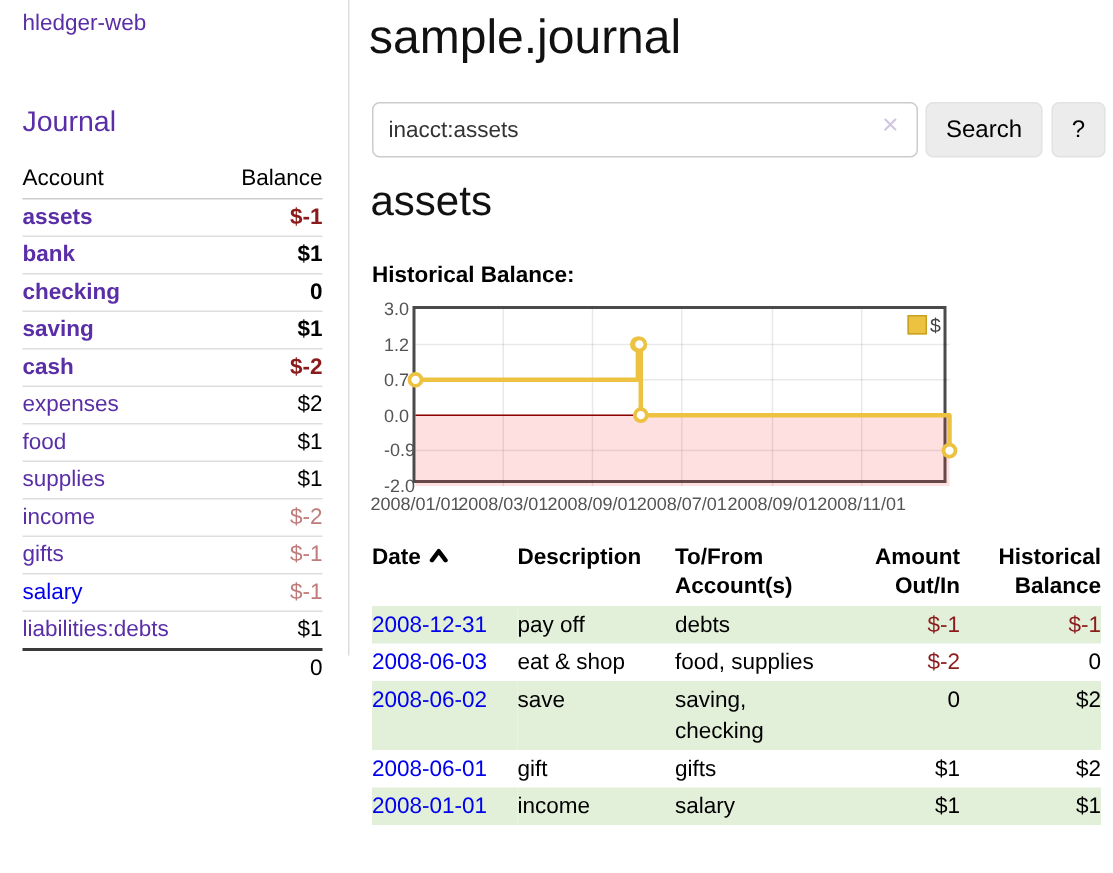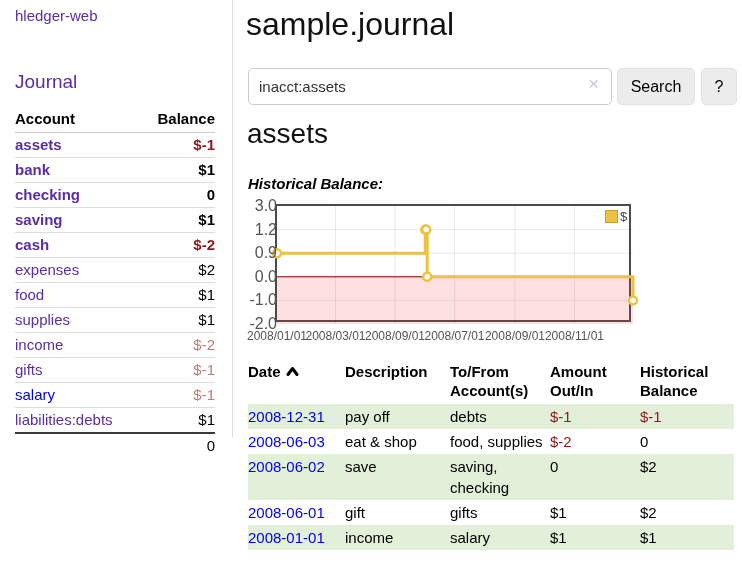--- a/index.html
+++ b/index.html
@@ -8,56 +8,56 @@
 
   
   .plink { color:#5a2ea6; text-decoration:none; }
   .blink { color:#0000ee; text-decoration:none; }
 
   
   #sidebar { left:0; top:0; width:233px; height:437px; border-right:1px solid #ddd; }
   #brand { left:15px; top:7px; font-size:15px; }
   #journal-link { left:15px; top:71px; font-size:19px; }
   #acct-table { left:15px; top:106px; width:200px; border-collapse:collapse; font-size:15px; }
-  #acct-table th { font-weight:700; text-align:left; padding:4px 0 5px 0; border-bottom:1px solid #ccc;margin-left:24px; }
+  #acct-table th { font-weight:400; text-align:left; padding:4px 0 5px 0; border-bottom:1px solid #ccc;margin-left:24px; }
   #acct-table th.bal { text-align:right; }
   #acct-table td { padding:3px 0; line-height:18px; }
   #acct-table tr.acct { border-bottom:1px solid #ddd; }
   #acct-table tr.acct:last-of-type { border-bottom:none; }
   #acct-table td.bal { text-align:right; }
   #acct-table tr.total td { border-top:2px solid #3a3a3a; text-align:right; }
   .d1 td.nm { padding-left:7px; } .d2 td.nm { padding-left:17px; } .d3 td.nm { padding-left:27px; }
   .bf { font-weight:bold; }
   .neg-dark { color:#8b1a1a; }
   .neg-rose { color:#bf7b79; }
 
   
   #page-title { left:246px; top:6px; font-size:32px; font-weight:400; color:#111; letter-spacing:0; }
   #search-input { left:248px; top:68px; width:364px; height:37px; border:1px solid #ccc; border-radius:5px; font-family:"Liberation Sans",sans-serif; font-size:15px; color:#333; padding:0 28px 0 10px; }
   #clear-icon { left:588px; top:74px; font-size:19px; color:#cfc6e4; cursor:pointer; line-height:19px; }
   .btn { border:1px solid #e2e2e2; background:#ececec; border-radius:5px; font-family:"Liberation Sans",sans-serif; font-size:16px; color:#000; cursor:pointer; }
   #search-btn { left:617px; top:68px; width:78px; height:37px; }
   #help-btn { left:701px; top:68px; width:36px; height:37px; }
 
   #acct-heading { left:247px; top:118px; font-size:28px; font-weight:400; color:#111; }
-  #chart-title { left:248px; top:175px; font-size:15px; font-weight:bold;font-style:italic; }
+  #chart-title { left:248px; top:175px; font-size:15px; font-weight:bold; }
 
   
   #chart { left:240px; top:198px; width:502px; height:150px; }
   #plot { position:absolute; left:35px; top:6px; width:356px; height:118px; border:2px solid #4a4a4a; background:#fff; }
   #plot svg { overflow:visible; display:block; }
-  .ylab { position:absolute; left:4px; width:33px; text-align:right; font-size:16px; color:#545454; line-height:16px; }
+  .ylab { position:absolute; left:16px; width:33px; font-size:12px; color:#545454; line-height:16px; }
   .xlab { position:absolute; width:80px; text-align:center; font-size:12px; color:#545454; line-height:14px; top:131px; }
   #legend { position:absolute; left:365px; top:11px; display:flex; align-items:center; background:rgba(255,255,255,.85); font-size:13px; color:#444; }
   #legend .swatch { display:inline-block; width:13px; height:13px; border:1px solid #c8a123; margin-right:2px; }
 
   
   #register { left:248px; top:362px; width:486px; border-collapse:collapse; font-size:15px; table-layout:fixed; }
   #register th { text-align:left; vertical-align:top; font-weight:bold; line-height:19px; padding:0 4px 4px 0; }
-  #register th.r, #register td.r { text-align:left; padding-right:0; }
+  #register th.r, #register td.r { text-align:right; padding-right:0; }
   #register td { vertical-align:top; line-height:21px; padding:2px 4px 2px 0; }
   #register td.r { padding-right:0; }
   #register tbody tr:nth-child(odd) { background:#e2efd9; }
   #sort-icon { vertical-align:1px; margin-left:5px; }
 </style>
 </head>
 <body>
 
 <div id="sidebar" class="abs">
   <a id="brand" class="abs plink" href="#">hledger-web</a>
@@ -158,23 +158,23 @@
         <circle cx="150.2027397260274" cy="70.8" r="4" fill="#fff" stroke="#edc240" stroke-width="2.5"></circle>
         <circle cx="356" cy="94.4" r="4" fill="#fff" stroke="#edc240" stroke-width="2.5"></circle>
       </svg>
     </div>
   <div id="legend">
     <span class="swatch" id="legend-swatch" style="background: rgb(237, 194, 64);"></span>
     <span>$</span>
   </div>
 <span class="ylab" style="top: 0px;">3.0</span>
     <span class="ylab" style="top: 23.6px;">1.2</span>
-    <span class="ylab" style="top: 47.2px;">0.9</span>
+    <span class="ylab" style="top: 47.2px;">0.7</span>
     <span class="ylab" style="top: 70.8px;">0.0</span>
-    <span class="ylab" style="top: 94.4px;">-1.0</span>
+    <span class="ylab" style="top: 94.4px;">-0.9</span>
     <span class="ylab" style="top: 118px;">-2.0</span>
     <span class="xlab" style="left: -3px;">2008/01/01</span>
     <span class="xlab" style="left: 55.5205px;">2008/03/01</span>
     <span class="xlab" style="left: 115.016px;">2008/09/01</span>
     <span class="xlab" style="left: 174.512px;">2008/07/01</span>
     <span class="xlab" style="left: 234.984px;">2008/09/01</span>
     <span class="xlab" style="left: 294.479px;">2008/11/01</span>
   </div>
 
 <table id="register" class="abs">

